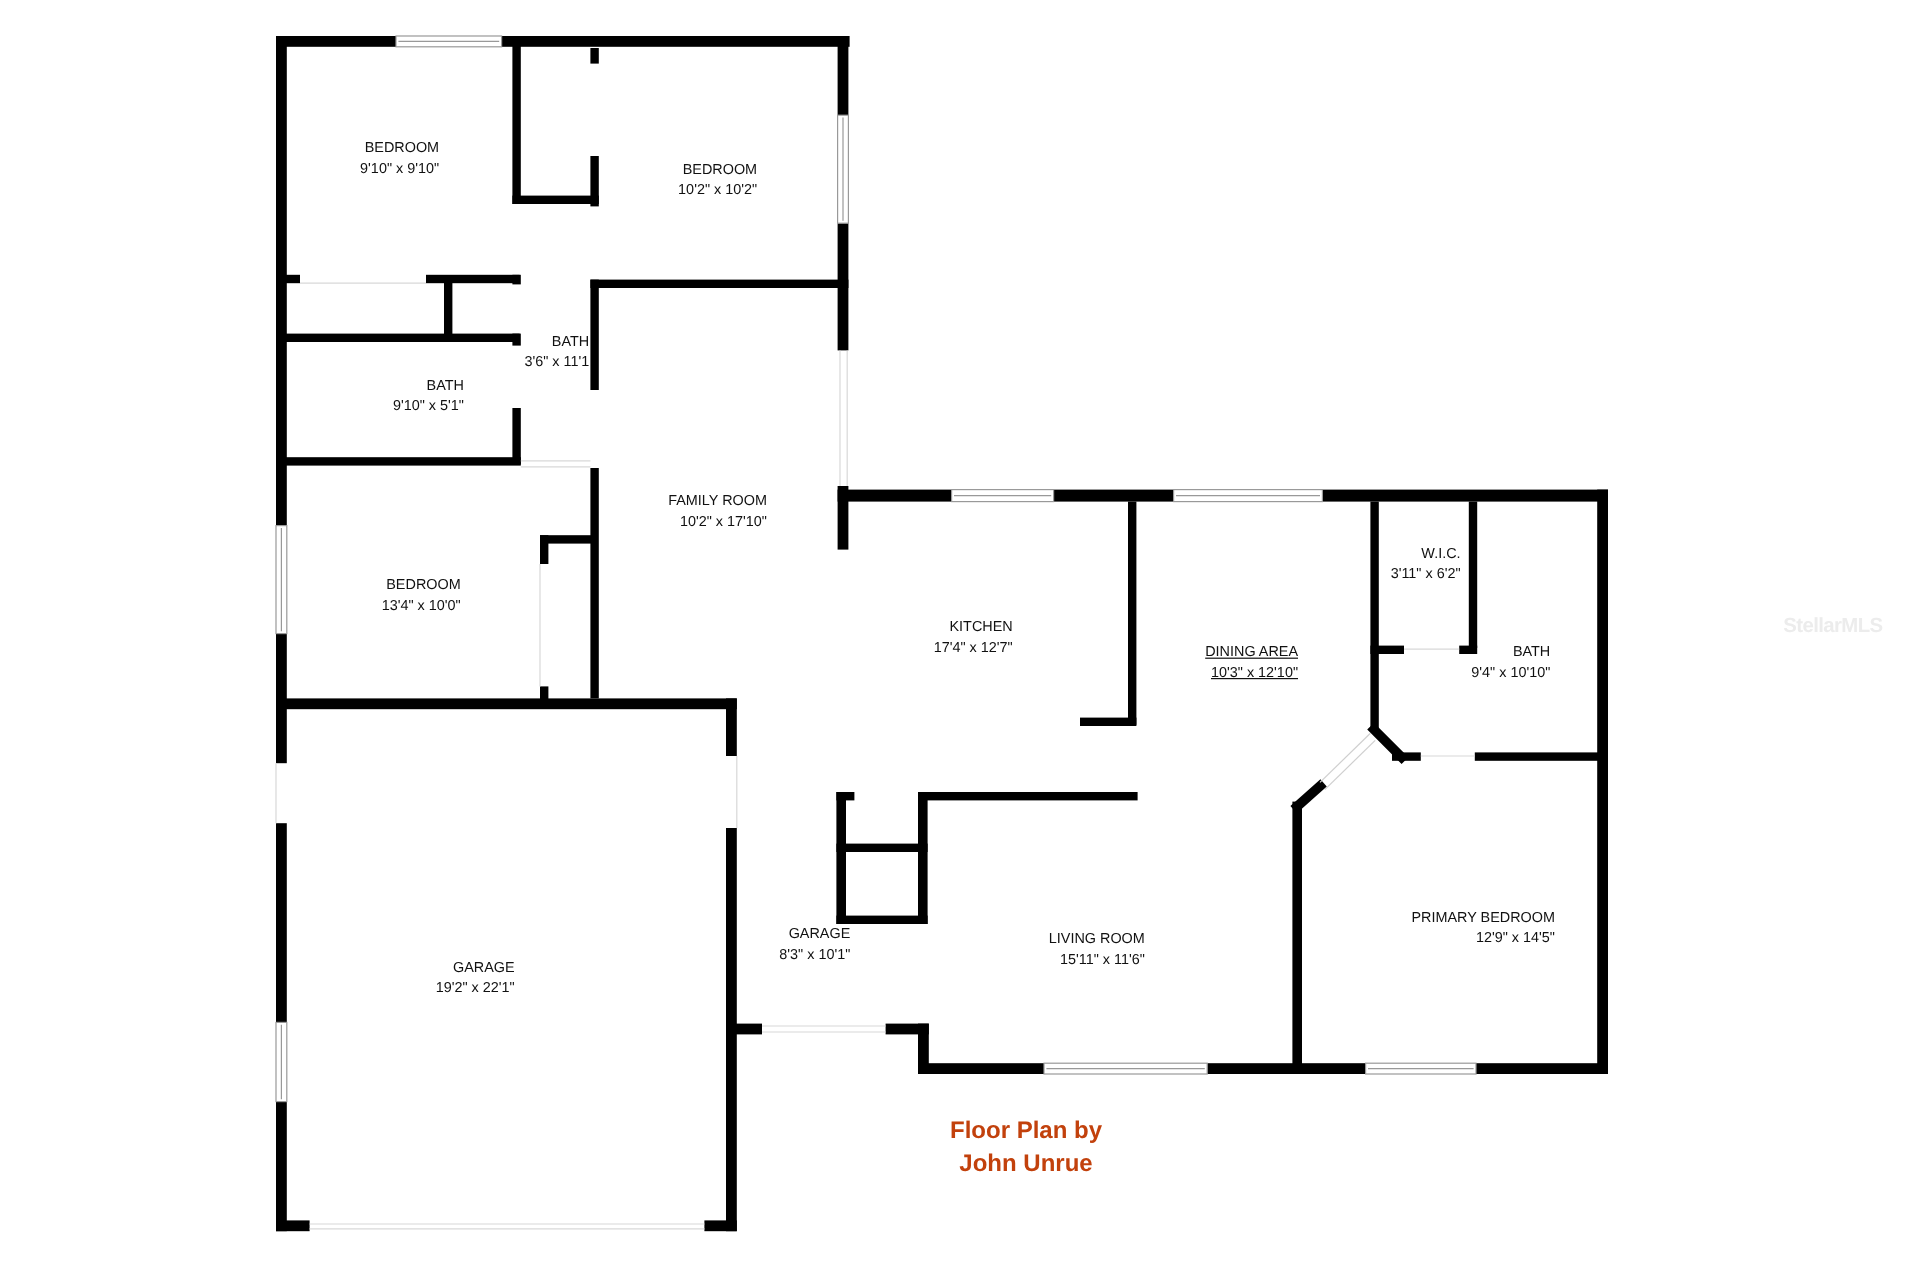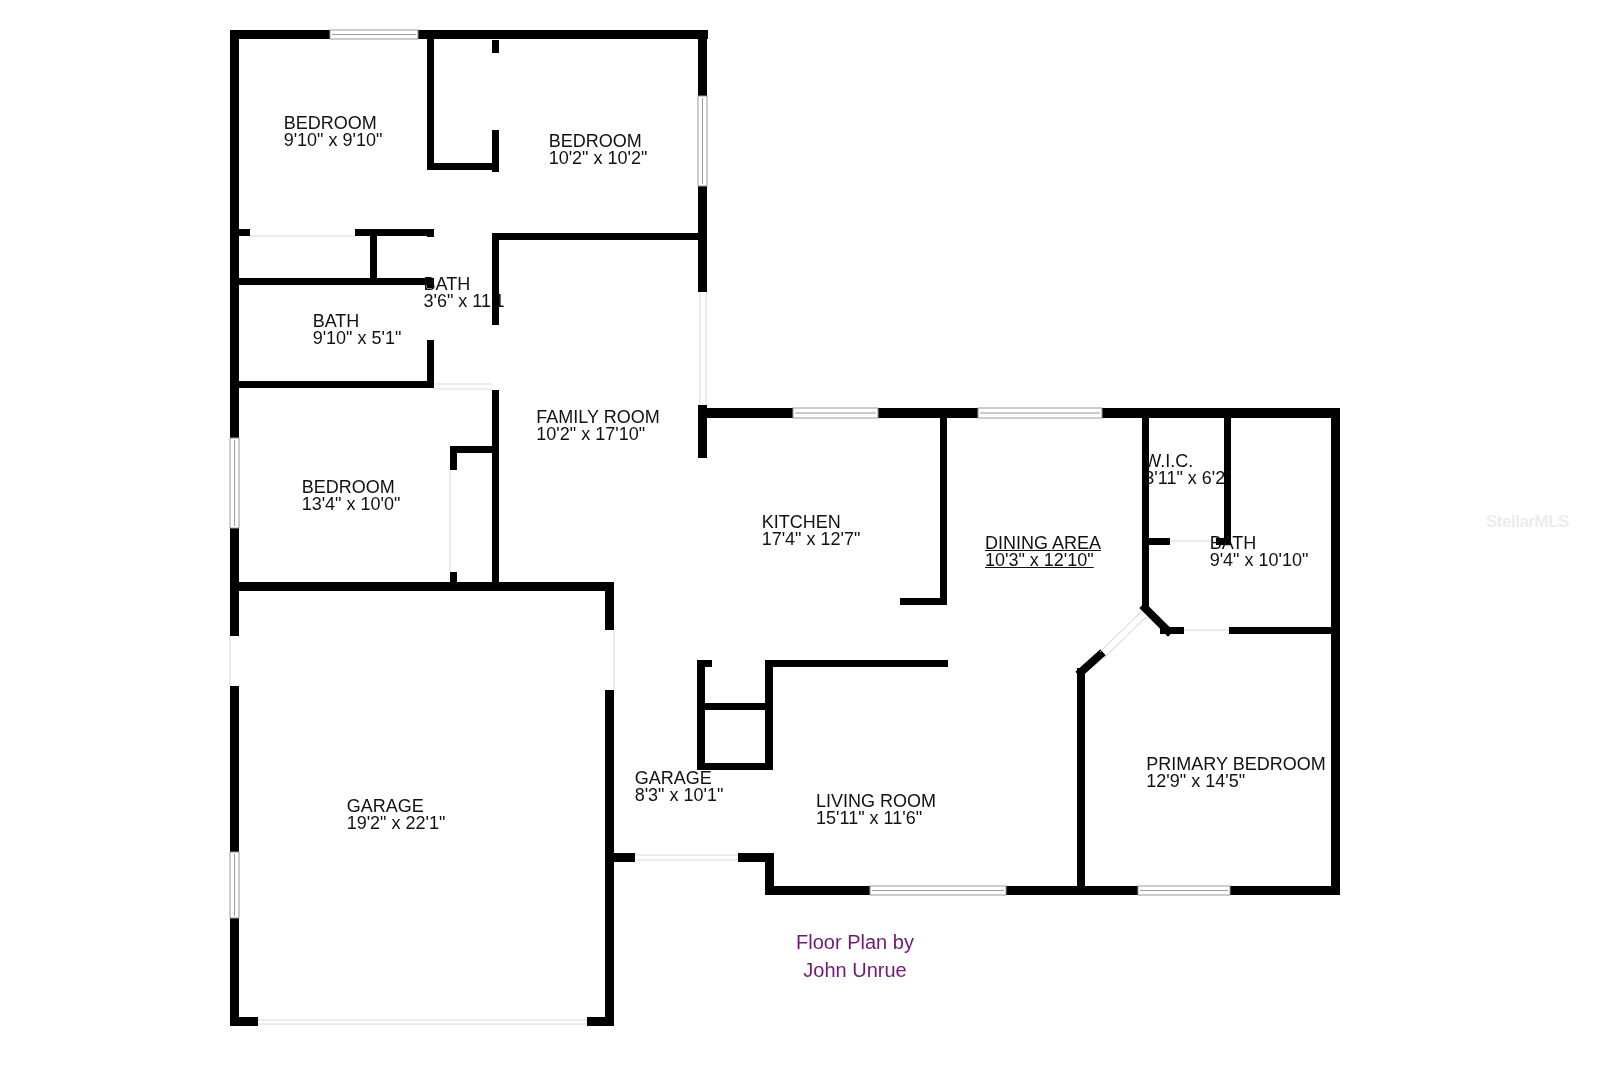--- a/index.html
+++ b/index.html
@@ -1,20 +1,20 @@
 <!DOCTYPE html>
 <html><head>
 <meta charset="utf-8">
 <style>
   html, body { margin: 0; padding: 0; background: #ffffff; }
   body { width: 1600px; height: 1066px; position: relative; overflow: hidden; font-family: "Liberation Sans", sans-serif; }
   #plan { position: absolute; left: 0; top: 0; width: 1600px; height: 1066px; }
-  .room-label { position: absolute; transform: translate(-50%, 0); text-align: left; color: #111; font-size: 18px; line-height: 17px; white-space: nowrap; }
+  .room-label { position: absolute; transform: translate(-50%, 0); text-align: right; color: #111; font-size: 12px; line-height: 17px; white-space: nowrap; }
   .room-label .name, .room-label .dims { display: block; }
-  .credit { position: absolute; left: 855px; top: 928px; transform: translateX(-50%); text-align: center; font-weight: normal; font-size: 20px; line-height: 28px; color: #701a75; white-space: nowrap; }
+  .credit { position: absolute; left: 855px; top: 928px; transform: translateX(-50%); text-align: center; font-weight: bold; font-size: 20px; line-height: 28px; color: #c2410c; white-space: nowrap; }
   .credit span { display: block; }
   .watermark { position: absolute; left: 1486px; top: 512px; font-size: 17px; color: #ececec; font-weight: bold; letter-spacing: -0.5px; }
 </style>
 </head>
 <body>
 
 <svg id="plan" viewBox="0 0 1600 1066" xmlns="http://www.w3.org/2000/svg">
   <g fill="#000">
 
     <rect x="230" y="30" width="100" height="9"></rect>
@@ -180,21 +180,21 @@
   <span class="dims">3'11" x 6'2"</span>
 </div>
 <div class="room-label" style="left:1259px;top:535px;">
   <span class="name">BATH</span>
   <span class="dims">9'4" x 10'10"</span>
 </div>
 <div class="room-label" style="left:679px;top:770px;">
   <span class="name">GARAGE</span>
   <span class="dims">8'3" x 10'1"</span>
 </div>
-<div class="room-label" style="left:876px;top:774px;margin-top:19px;">
+<div class="room-label" style="left:914px;top:774px;">
   <span class="name">LIVING ROOM</span>
   <span class="dims">15'11" x 11'6"</span>
 </div>
 <div class="room-label" style="left:1207px;top:756px;margin-left:29px;">
   <span class="name">PRIMARY BEDROOM</span>
   <span class="dims">12'9" x 14'5"</span>
 </div>
 <div class="room-label" style="left:396px;top:798px;">
   <span class="name">GARAGE</span>
   <span class="dims">19'2" x 22'1"</span>

